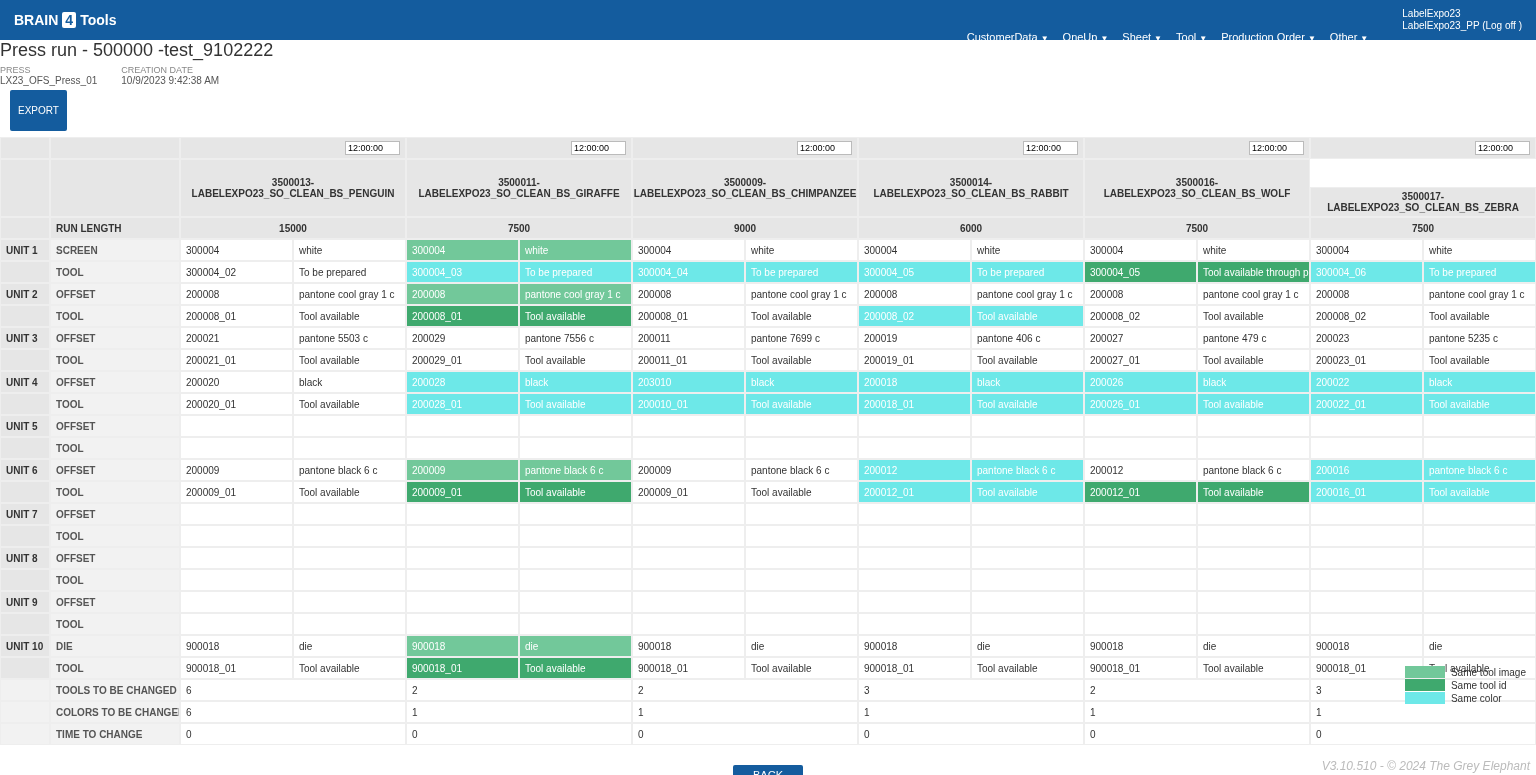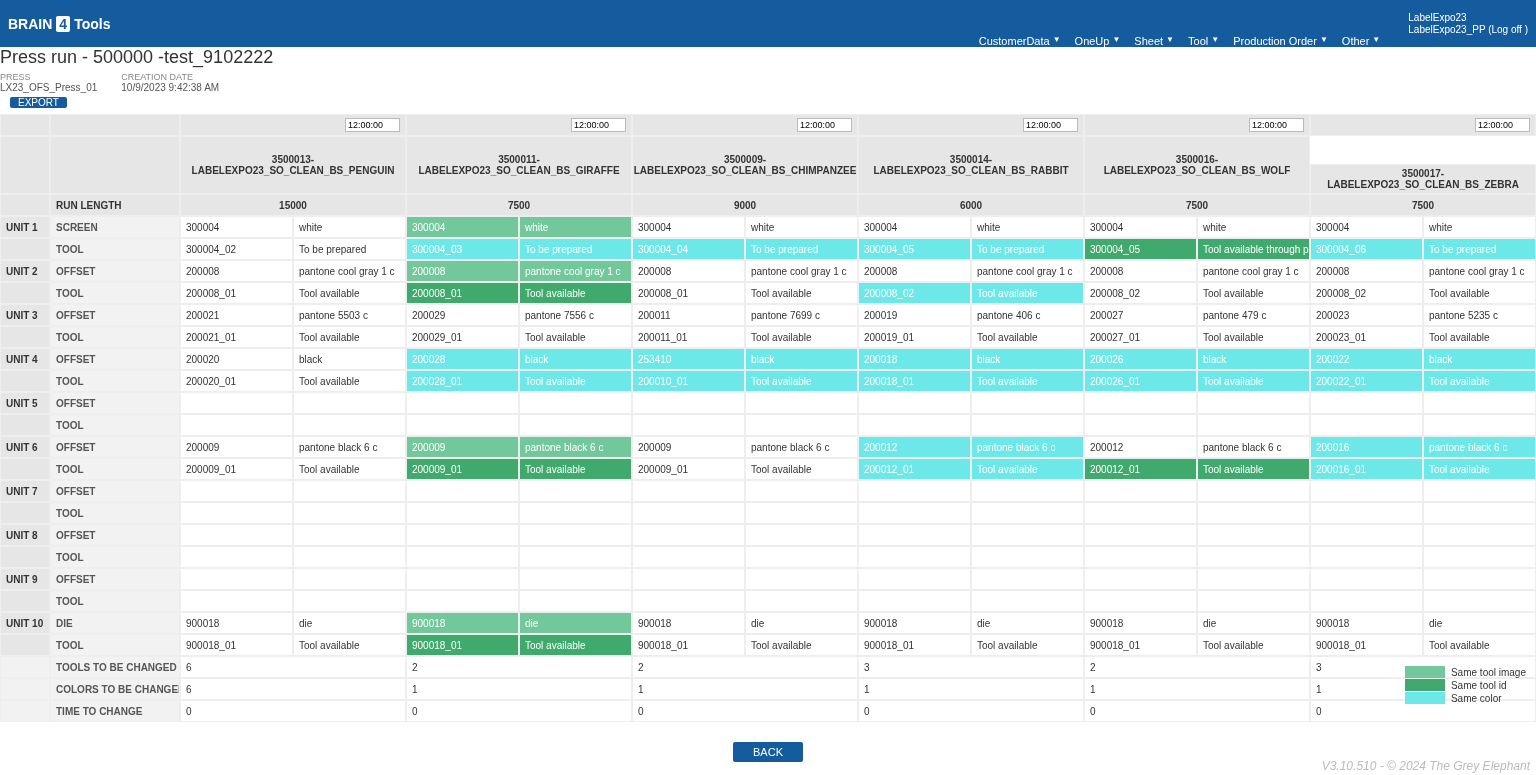--- a/index.html
+++ b/index.html
@@ -1,28 +1,28 @@
 <!DOCTYPE html>
 <html><head>
 <meta charset="utf-8">
 <style>
   * { box-sizing: border-box; margin: 0; padding: 0; }
   body { font-family: Arial, Helvetica, sans-serif; font-size: 11px; color: #333; background: #fff; }
-  .topbar { background: #145c9e; color: #fff; height: 47px; display: flex; align-items: center; padding: 0 8px; justify-content: space-between; }
+  .topbar { background: #145c9e; color: #fff; height: 40px; display: flex; align-items: center; padding: 0 14px; justify-content: space-between; }
   .brand { font-weight: bold; font-size: 14px; display: flex; align-items: center; gap: 4px; }
   .brand-num { background: #fff; color: #145c9e; padding: 0 3px; border-radius: 2px; font-weight: bold; }
   .topnav { display: flex; align-items: center; gap: 14px; font-size: 11px; }
-  .topnav .item { cursor: pointer; display: flex; align-items: flex-start; gap: 3px; margin-top: 34px; }
+  .topnav .item { cursor: pointer; display: flex; align-items: flex-end; gap: 3px; margin-top: 34px; }
   .caret { font-size: 8px; }
-  .userbox { font-size: 10px; line-height: 12px; text-align: left; margin-left: 14px; }
+  .userbox { font-size: 10px; line-height: 12px; text-align: left; margin-left: 20px; }
   .page-head { padding: 0; }
   .page-title { font-size: 18px; font-weight: normal; color: #333; margin-bottom: 4px; }
   .meta-row { display: flex; gap: 24px; font-size: 10px; color: #555; }
   .meta-col .label { color: #888; font-size: 9px; text-transform: uppercase; }
-  .export-btn { background: #145c9e; color: #fff; border: none; padding: 0 8px; font-size: 10px; border-radius: 2px; cursor: pointer; margin: 4px 10px 6px; }
+  .export-btn { background: #145c9e; color: #fff; border: none; padding: 15px 8px; font-size: 10px; border-radius: 2px; cursor: pointer; margin: 4px 10px 6px; }
   .grid { display: grid; grid-template-columns: 50px 130px repeat(12, 1fr); width: 100%; border-collapse: collapse; }
   .grid > div { border: 1px solid #eee; padding: 3px 5px; font-size: 10px; min-height: 22px; display: flex; align-items: center; overflow: hidden; white-space: nowrap; }
   .hdr { background: #e6e6e6; font-weight: bold; }
   .hdr-lt { background: #f2f2f2; }
   .time-input { width: 55px; font-size: 9px; border: 1px solid #bbb; padding: 1px 2px; margin-left: auto; }
   .jobhead { background: #e6e6e6; font-size: 9px; font-weight: bold; justify-content: center; text-align: center; }
   .unit-cell { background: #e6e6e6; font-weight: bold; }
   .row-label { background: #f2f2f2; font-weight: bold; color: #555; font-size: 9px; }
   .c-img { background: #72c89a; color: #fff; }
   .c-id  { background: #3fa96e; color: #fff; }
@@ -212,21 +212,21 @@
     <div>200027_01</div>
     <div>Tool available</div>
     <div>200023_01</div>
     <div>Tool available</div>
     <div class="unit-cell">UNIT 4</div>
     <div class="row-label">OFFSET</div>
     <div>200020</div>
     <div>black</div>
     <div class="c-col">200028</div>
     <div class="c-col">black</div>
-    <div class="c-col">253410</div>
+    <div class="c-col">203010</div>
     <div class="c-col">black</div>
     <div class="c-col">200018</div>
     <div class="c-col">black</div>
     <div class="c-col">200026</div>
     <div class="c-col">black</div>
     <div class="c-col">200022</div>
     <div class="c-col">black</div>
     <div class="unit-cell"></div>
     <div class="row-label">TOOL</div>
     <div>200020_01</div>

